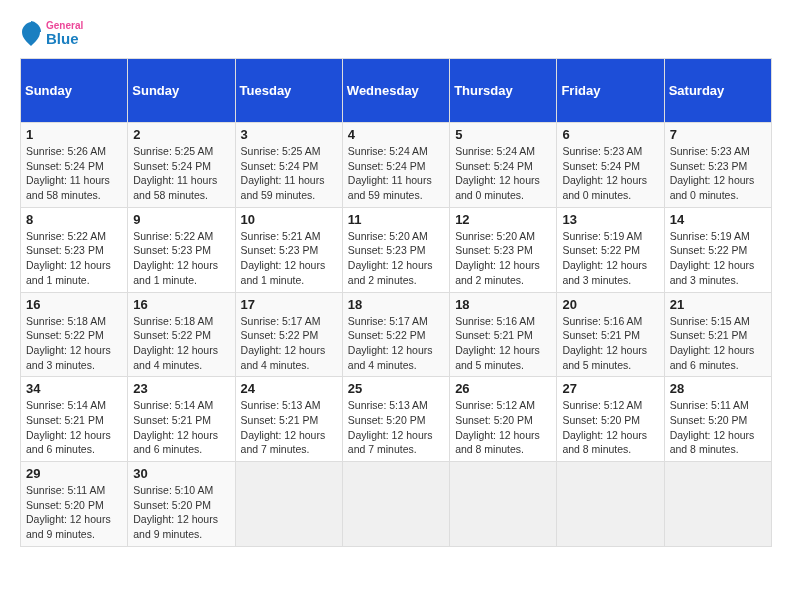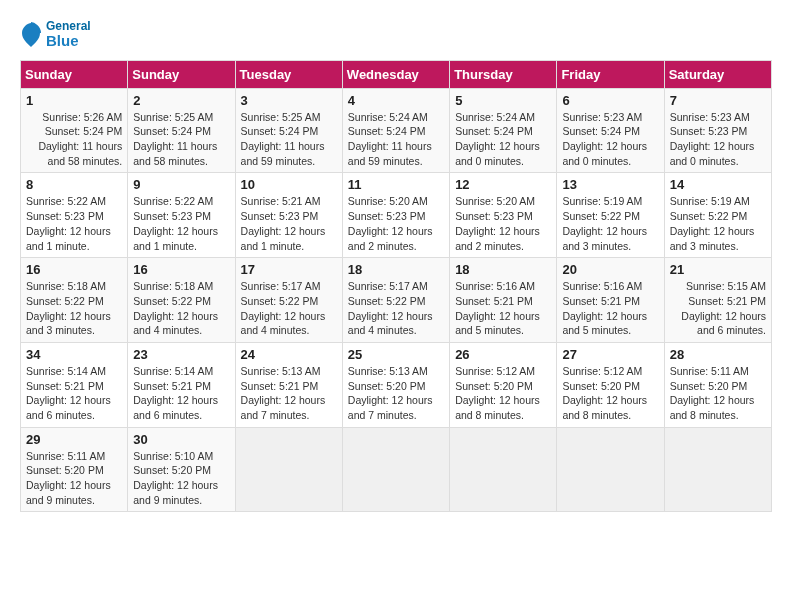--- a/index.html
+++ b/index.html
@@ -31,23 +31,23 @@
     .subtitle {
       font-size: 16px;
       color: #555;
     }
     table {
       width: 100%;
       border-collapse: collapse;
       font-size: 11px;
     }
     thead tr th {
-      background-color: #be185d;
+      background-color: #1d4ed8;
       color: #fff;
-      padding: 6px 4px;
+      padding: 24px 4px;
       text-align: left;
       font-size: 13px;
       font-weight: bold;
       border: 1px solid #ddd;
     }
     tbody tr td {
       border: 1px solid #ddd;
       vertical-align: top;
       padding: 4px 5px;
       min-height: 70px;
@@ -79,21 +79,21 @@
 <body>
 
 <div class="header">
   <div class="logo">
 <div style="display:flex;align-items:center;">
   <svg width="22" height="28" viewBox="0 0 22 28">
     <path d="M11 2 C14 2, 20 6, 20 12 C20 18, 15 22, 11 26 C7 22, 2 18, 2 12 C2 6, 8 2, 11 2Z" fill="#1a7fc1"></path>
     <path d="M11 2 C14 2, 20 6, 20 12" fill="none" stroke="#1a7fc1" stroke-width="2"></path>
   </svg>
   <div style="margin-left:4px;">
-    <div style="font-size:12px;font-weight:bold;color:#0369a1;line-height:1.1;">General</div>
+    <div style="font-size:10px;font-weight:bold;color:#ec4899;line-height:1.1;">General</div>
     <div style="font-size:15px;font-weight:bold;color:#1a7fc1;line-height:1.1;">Blue</div>
   </div>
 </div>
     </div>
   <div class="title-block">
     <div class="month-title"></div>
     <div class="subtitle"></div>
   </div>
 </div>
 
@@ -106,21 +106,21 @@
         <th>Wednesday</th>
         <th>Thursday</th>
         <th>Friday</th>
         <th>Saturday</th>
       </tr>
   </thead>
   <tbody id="calendar-body">
   <tr>
         <td>
           <span class="day-num">1</span>
-          <div class="day-info" style="white-space: pre-line; text-align: right;">Sunrise: 5:26 AM
+          <div class="day-info" style="white-space: pre-line;">Sunrise: 5:26 AM
 Sunset: 5:24 PM
 Daylight: 11 hours
 and 58 minutes.</div>
         </td>
         <td>
           <span class="day-num">2</span>
           <div class="day-info" style="white-space: pre-line;">Sunrise: 5:25 AM
 Sunset: 5:24 PM
 Daylight: 11 hours
 and 58 minutes.</div>
@@ -250,21 +250,21 @@
         </td>
         <td>
           <span class="day-num">20</span>
           <div class="day-info" style="white-space: pre-line;">Sunrise: 5:16 AM
 Sunset: 5:21 PM
 Daylight: 12 hours
 and 5 minutes.</div>
         </td>
         <td>
           <span class="day-num">21</span>
-          <div class="day-info" style="white-space: pre-line; text-align: right;">Sunrise: 5:15 AM
+          <div class="day-info" style="white-space: pre-line;">Sunrise: 5:15 AM
 Sunset: 5:21 PM
 Daylight: 12 hours
 and 6 minutes.</div>
         </td>
       </tr>
       <tr>
         <td>
           <span class="day-num">34</span>
           <div class="day-info" style="white-space: pre-line;">Sunrise: 5:14 AM
 Sunset: 5:21 PM

